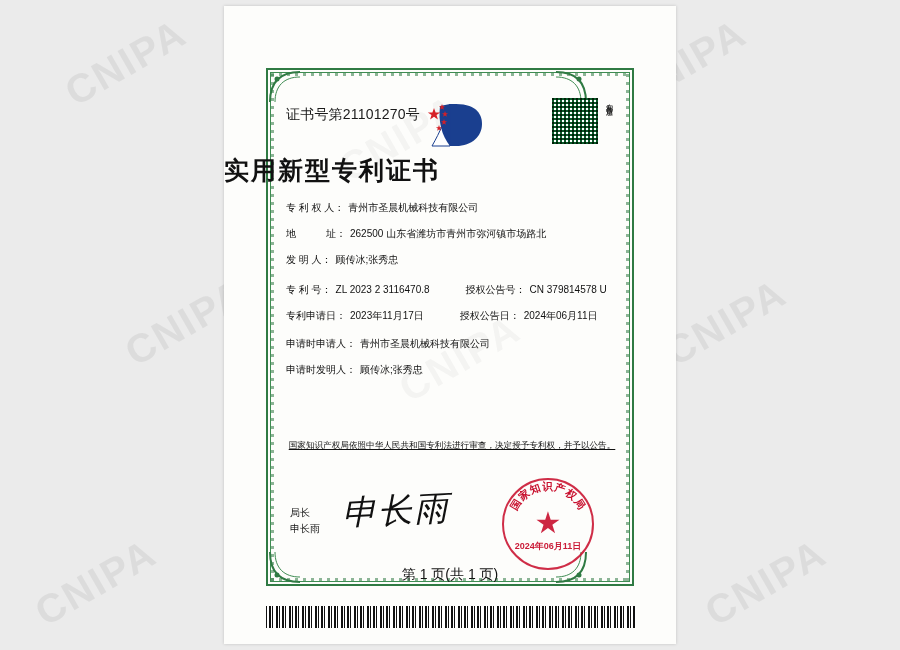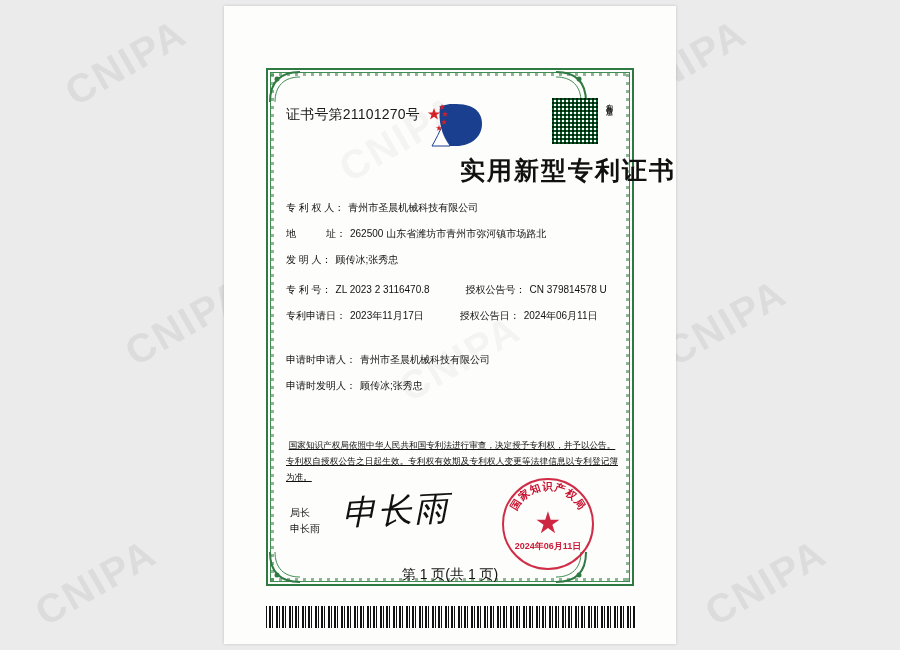--- a/index.html
+++ b/index.html
@@ -115,21 +115,21 @@
     font-size: 7px;
     color: #1a1a1a;
     writing-mode: vertical-rl;
     letter-spacing: 1px;
   }
   .title {
     position: absolute;
     left: 0;
     right: 0;
     top: 148px;
-    text-align: right;
+    text-align: left;
     font-size: 25px;
     font-weight: bold;
     color: #111;
     letter-spacing: 2px;
     font-family: "DejaVu Sans", "Liberation Sans", sans-serif;
   }
   
   .fields {
     position: absolute;
     left: 62px;
@@ -378,35 +378,34 @@
         <span class="col">
           <span class="lbl">专利申请日：</span>
           <span class="val">2023年11月17日</span>
         </span>
         <span class="col right">
           <span class="lbl">授权公告日：</span>
           <span class="val">2024年06月11日</span>
         </span>
       </div>
 
-      <div class="row" style="margin-top:32px;">
+      <div class="row" style="margin-top:16px;">
         <span class="lbl">申请时申请人：</span>
         <span class="val">青州市圣晨机械科技有限公司</span>
       </div>
 
       <div class="row">
         <span class="lbl">申请时发明人：</span>
         <span class="val">顾传冰;张秀忠</span>
       </div>
 
     </div>
 
     <div class="statement">
       <p style="text-align:center;">国家知识产权局依照中华人民共和国专利法进行审查，决定授予专利权，并予以公告。</p>
-      <p class="indent">专利权自授权公告之日起生效。专利权有效期及专利权人变更等法律信息以专利登记簿为准。</p>
     </div>
 
     <div class="director-label">局长</div>
     <div class="director-name">申长雨</div>
     <div class="signature">申长雨</div>
 
     <div class="seal">
       <div class="seal-ring"></div>
       <svg class="seal-arc" viewBox="0 0 92 92">
         <defs>

